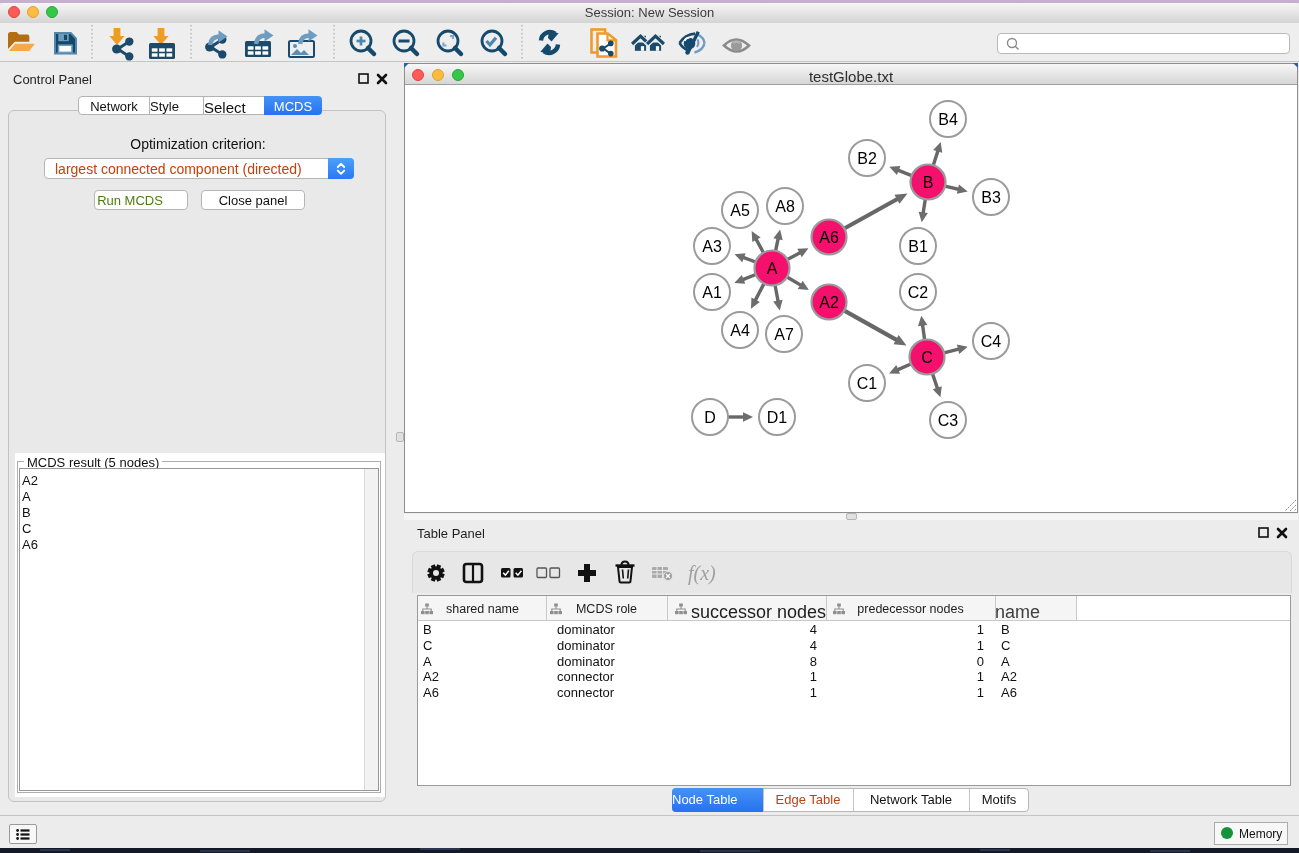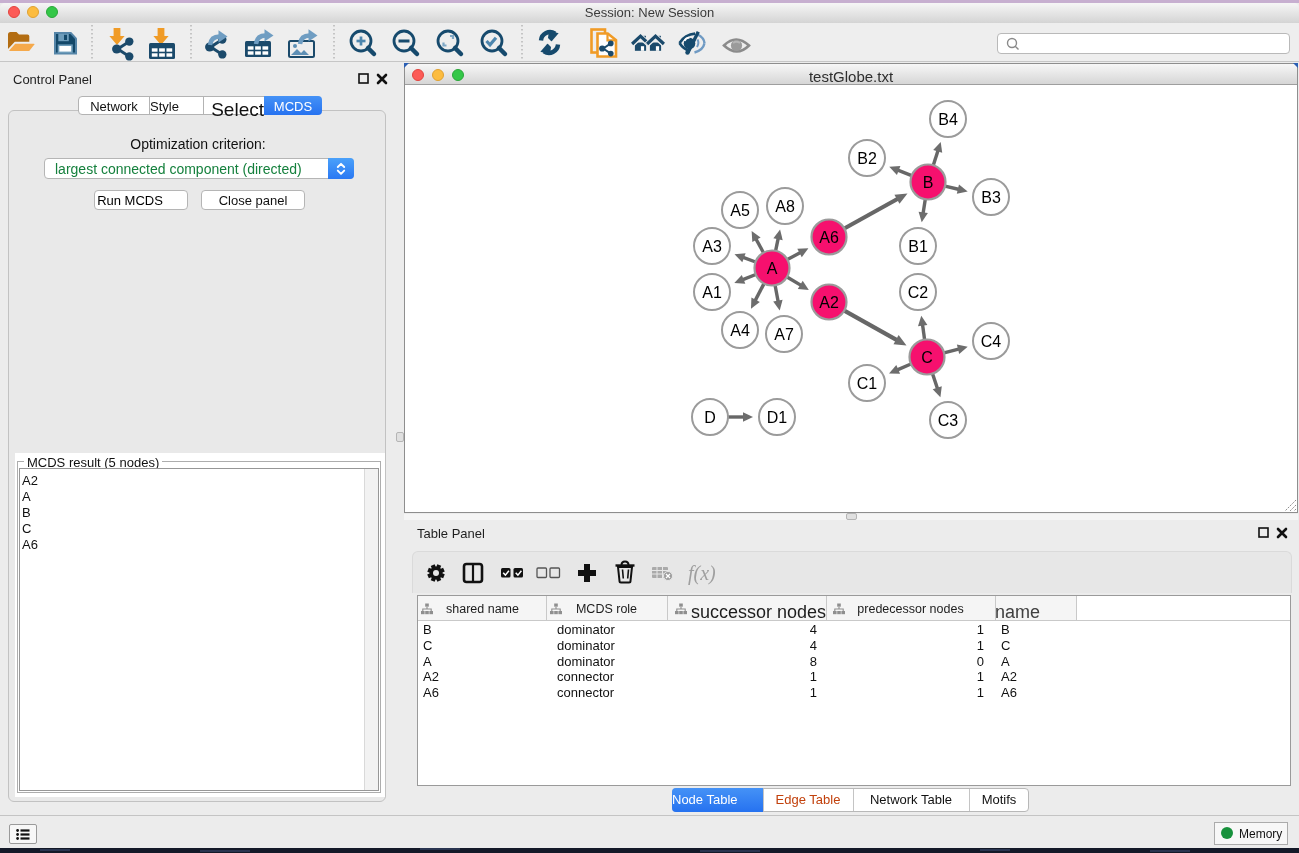--- a/index.html
+++ b/index.html
@@ -125,31 +125,31 @@
 <rect x="1" y="1" width="9" height="9" fill="none" stroke="#111" stroke-width="1.6"></rect>
 <path d="M20,2 l8,8 m0,-8 l-8,8" stroke="#111" stroke-width="2.6" stroke-linecap="round"></path>
   </svg>
 <div class="abs" style="left:8px;top:110px;width:378px;height:692px;background:#e9e9e9;border:1px solid #c2c2c2;border-radius:6px"></div>
 <div class="abs" style="left:78px;top:96px;width:243px;height:19px;background:#fff;border:1px solid #b3b3b3;border-radius:4px"></div>
 <div class="abs" style="left:149px;top:96px;width:1px;height:19px;background:#b3b3b3"></div>
 <div class="abs" style="left:203px;top:96px;width:1px;height:19px;background:#b3b3b3"></div>
 <div class="abs" style="left:264px;top:96px;width:58px;height:19px;background:linear-gradient(#4592f6,#2672f0);border-radius:0 4px 4px 0"></div>
 <div class="txt" style="left:78px;top:99px;width:72px;text-align:center;font-size:13px;color:#111">Network</div>
 <div class="txt" style="left:150px;top:99px;width:53px;font-size:13px;color:#111">Style</div>
-<div class="txt" style="left:204px;top:99px;width:60px;text-align:right;font-size:19px;color:#111">Select</div>
+<div class="txt" style="left:204px;top:99px;width:60px;text-align:left;font-size:15px;color:#111">Select</div>
 <div class="txt" style="left:264px;top:99px;width:58px;text-align:center;font-size:13px;color:#fff">MCDS</div>
 <div class="txt" style="left:0px;top:136px;width:396px;text-align:center;font-size:14px;color:#111">Optimization criterion:</div>
 <div class="abs" style="left:44px;top:158px;width:310px;height:21px;background:#fff;border:1px solid #b5b5b5;border-radius:4px"></div>
 <div class="abs" style="left:328px;top:158px;width:26px;height:21px;background:linear-gradient(#4aa1fa,#2a78f3);border-radius:0 4px 4px 0"></div>
 <svg class="abs" style="left:334px;top:161px" width="14" height="16" viewBox="0 0 14 16">
     <path d="M3.8,6 L7,2.8 L10.2,6 M3.8,9.6 L7,12.8 L10.2,9.6" fill="none" stroke="#fff" stroke-width="1.9" stroke-linecap="round" stroke-linejoin="round"></path>
   </svg>
-<div class="txt" style="left:55px;top:161px;font-size:14px;color:#15803d">largest connected component (directed)</div>
+<div class="txt" style="left:55px;top:161px;font-size:14px;color:#c2410c">largest connected component (directed)</div>
 <div class="abs" style="left:94px;top:190px;width:94px;height:20px;background:#fff;border:1px solid #b5b5b5;border-radius:4px"></div>
-<div class="txt" style="left:94px;top:193px;width:72px;text-align:center;font-size:13px;color:#000000">Run MCDS</div>
+<div class="txt" style="left:94px;top:193px;width:72px;text-align:center;font-size:13px;color:#4d7c0f">Run MCDS</div>
 <div class="abs" style="left:201px;top:190px;width:104px;height:20px;background:#fff;border:1px solid #b5b5b5;border-radius:4px"></div>
 <div class="txt" style="left:201px;top:193px;width:104px;text-align:center;font-size:13px;color:#111">Close panel</div>
 <div class="abs" style="left:15px;top:453px;width:370px;height:344px;background:#fff"></div>
 <div class="abs" style="left:17px;top:461px;width:364px;height:332px;border:1px solid #adadad"></div>
 <div class="txt" style="left:24px;top:455px;font-size:13px;color:#111;background:#fff;padding:0 3px">MCDS result (5 nodes)</div>
 <div class="abs" style="left:19px;top:468px;width:360px;height:323px;background:#fff;border:1px solid #979797"></div>
 <div class="abs" style="left:364px;top:469px;width:14px;height:321px;background:#f2f2f2;border-left:1px solid #d9d9d9"></div>
 <div class="txt" style="left:22px;top:473px;font-size:13px;color:#111;line-height:16px">A2<br>A<br>B<br>C<br>A6</div>
 
 <div class="abs" style="left:404px;top:63px;width:894px;height:450px;background:#fff;border:1px solid #8e8e8e"></div>

